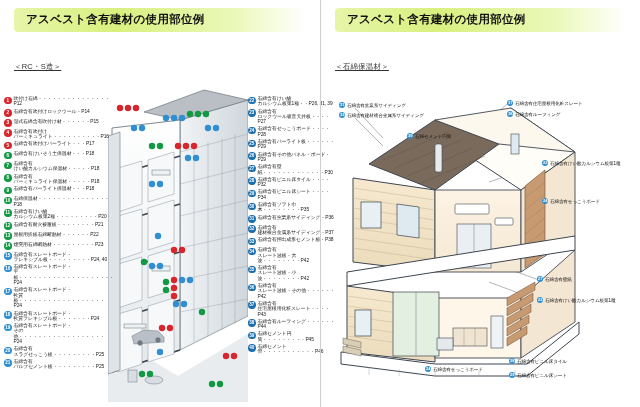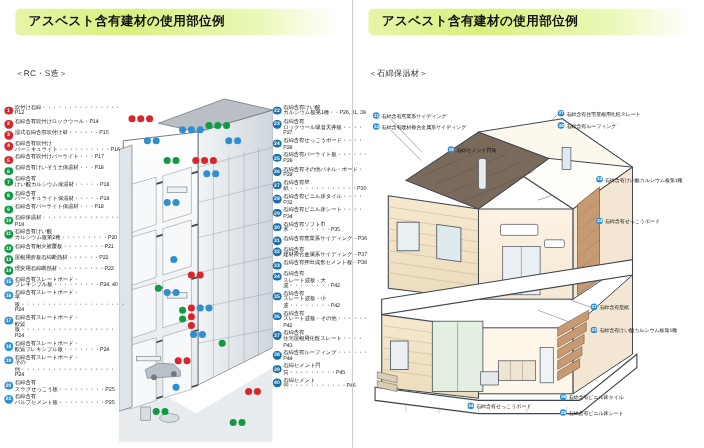--- a/index.html
+++ b/index.html
@@ -21,21 +21,21 @@
     border-radius:4px;
     background:linear-gradient(to right,#e6f5a8 0%,#d9f07f 35%,#eaf8b8 75%,#ffffff 100%);
   }
   .banner-title{
     position:absolute;left:26px;top:12px;
     font-size:11.5px;font-weight:bold;color:#111;letter-spacing:.3px;
     white-space:nowrap;
   }
   .subhead{
     position:absolute;left:14px;top:62px;
-    font-size:7.5px;color:#333;letter-spacing:.2px;
+    font-size:7.5px;color:#333;letter-spacing:.2px;text-decoration:underline;
   }
 
   
   .legend{position:absolute;}
   .legend.col-a{left:4px;top:96px;width:108px;}
   .legend.col-b{left:248px;top:96px;width:90px;}
   .li{
     display:flex;align-items:flex-start;margin-bottom:2.0px;
     line-height:1.08;
   }

